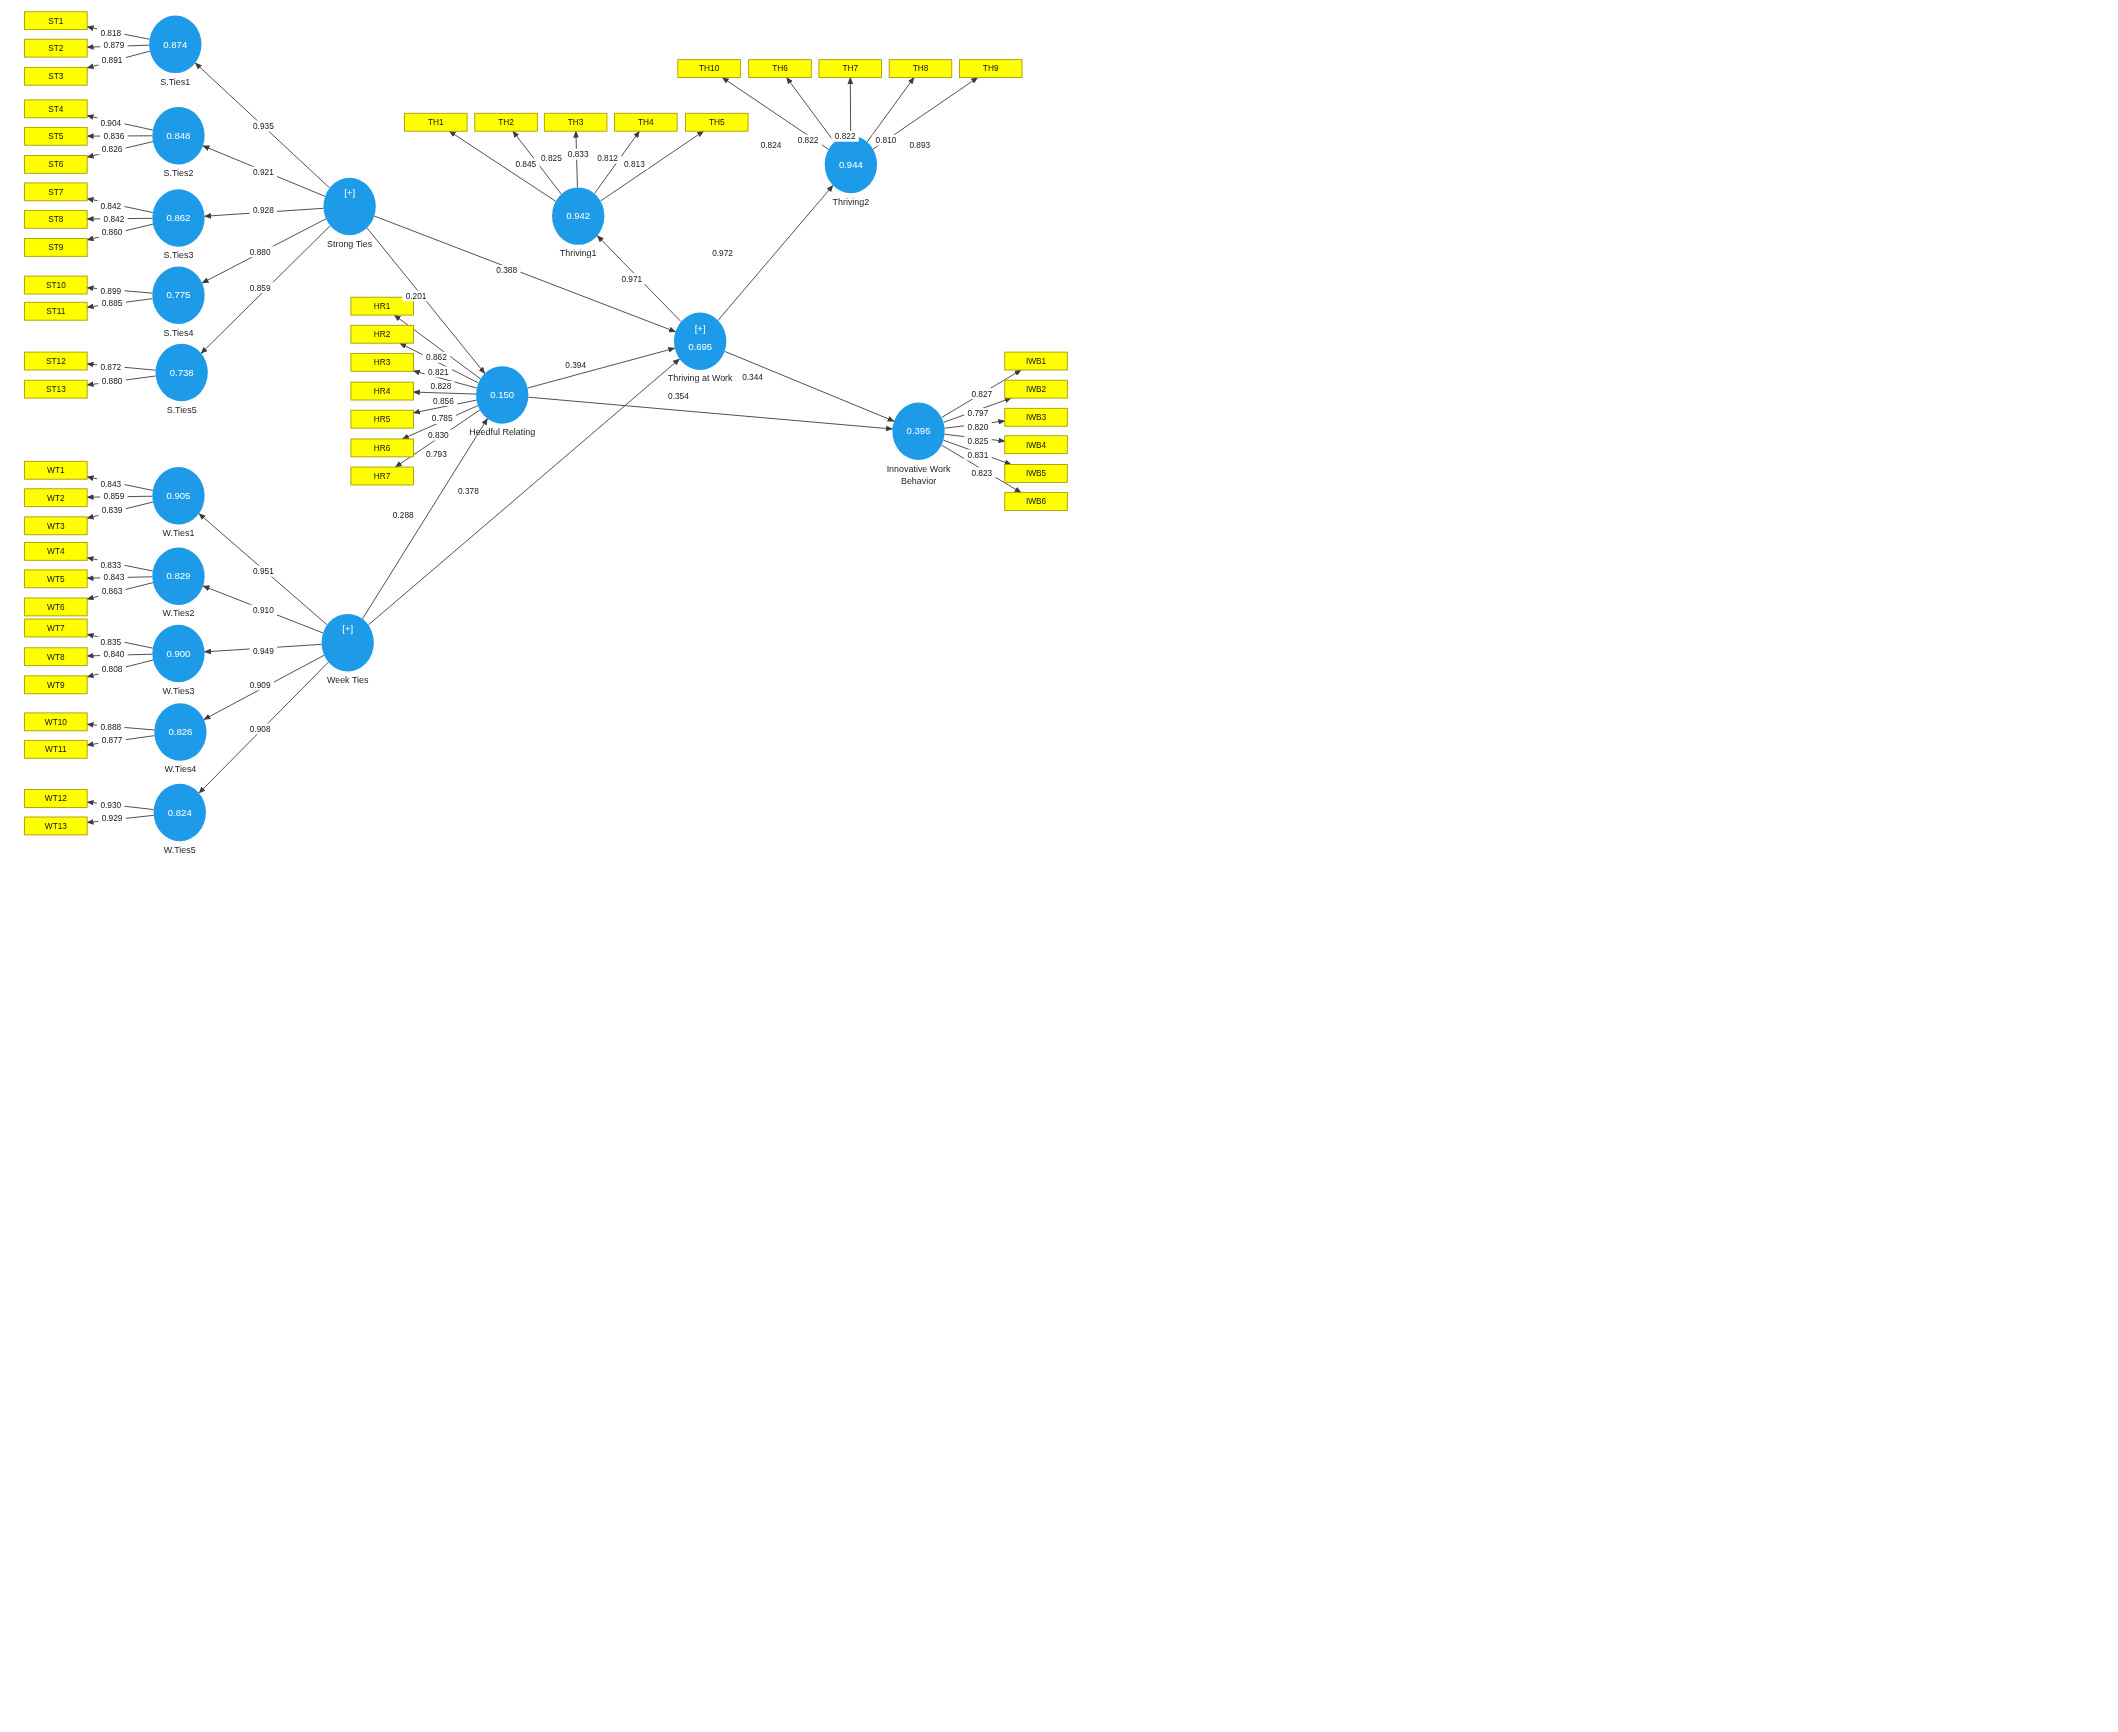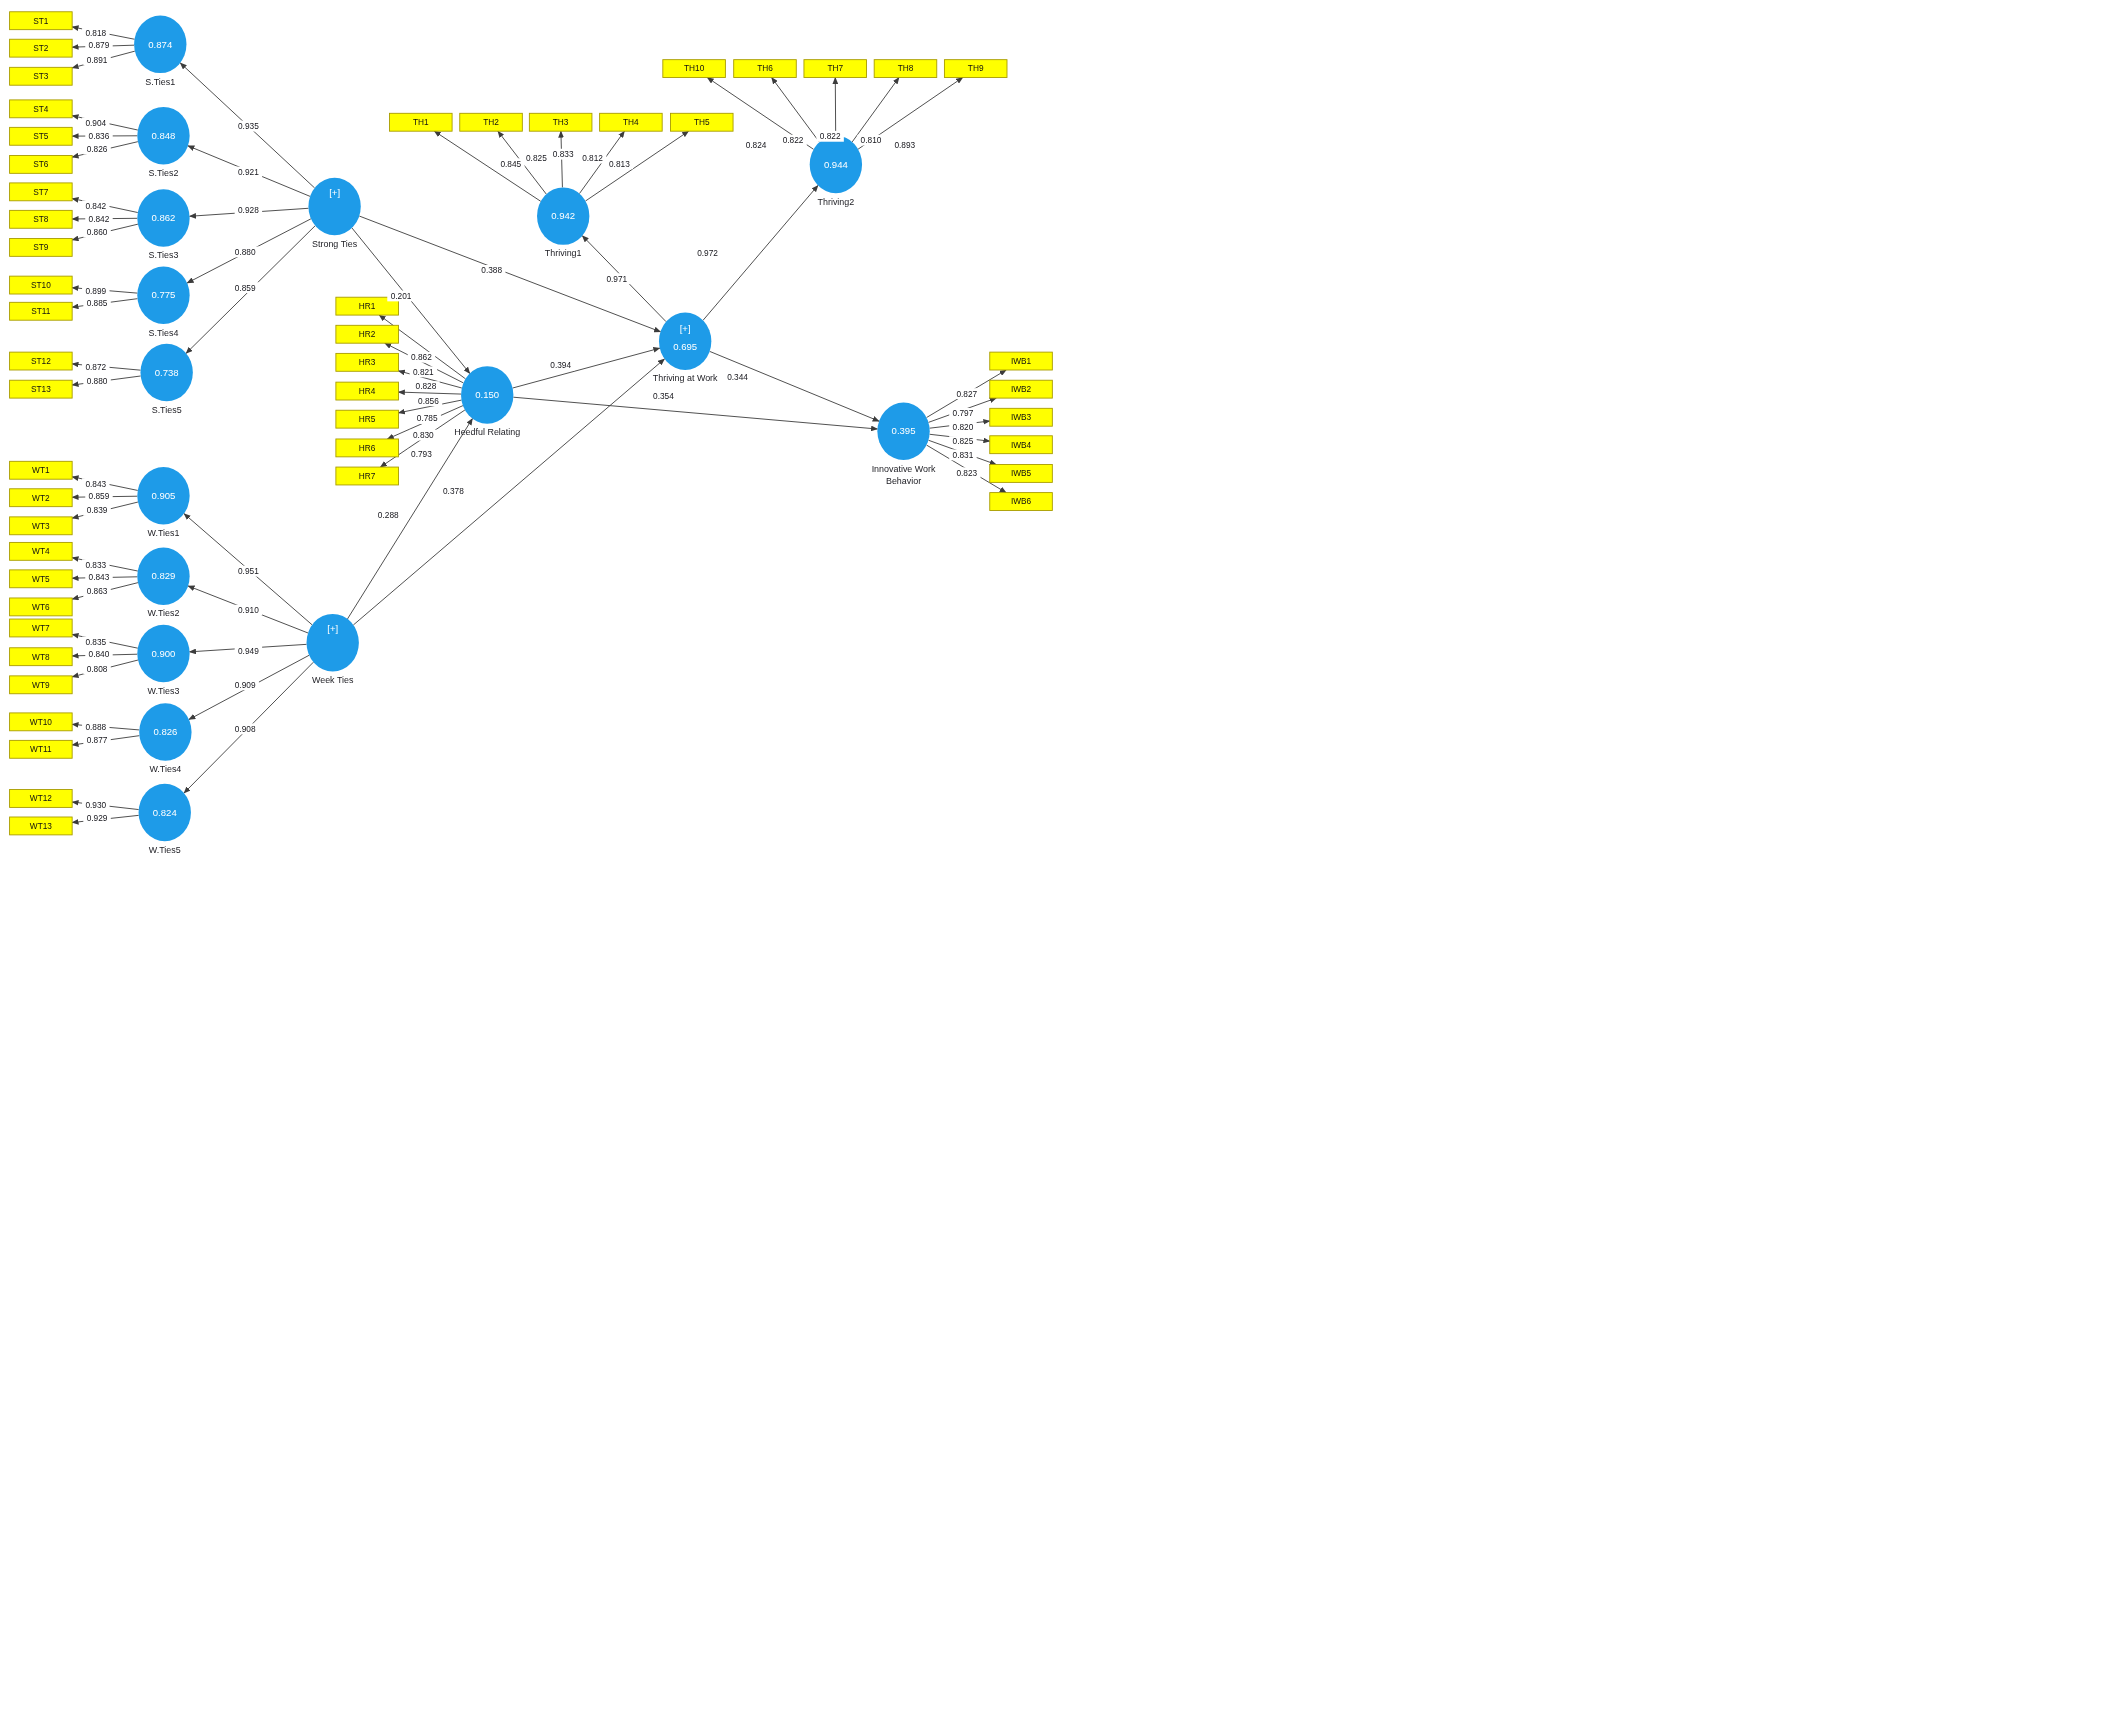--- a/index.html
+++ b/index.html
@@ -1,17 +1,17 @@
 <!DOCTYPE html>
 <html style="font-size:10.2px"><head>
 <meta charset="utf-8">
 <style>
   html,body{margin:0;padding:0;background:#ffffff;}
   body{font-family:"Liberation Sans","DejaVu Sans",sans-serif;}
-  #diagram-wrap{position:relative;width:1060px;height:869px;background:#7f1d1d;overflow:hidden;}
+  #diagram-wrap{position:relative;width:1060px;height:869px;background:#7f1d1d;overflow:hidden;margin-left:15px;}
   svg{display:block;}
   text{font-family:"Liberation Sans","DejaVu Sans",sans-serif;}
   .ind-label{font-size:13px;fill:#111111;}
   .edge-label{font-size:13px;fill:#16161c;}
   .node-value{font-size:15px;fill:#ffffff;}
   .node-name{font-size:14px;fill:#1c1c22;}
   .edge-line{stroke:#3c3c3c;stroke-width:1.4;}
 </style>
 </head>
 <body>

